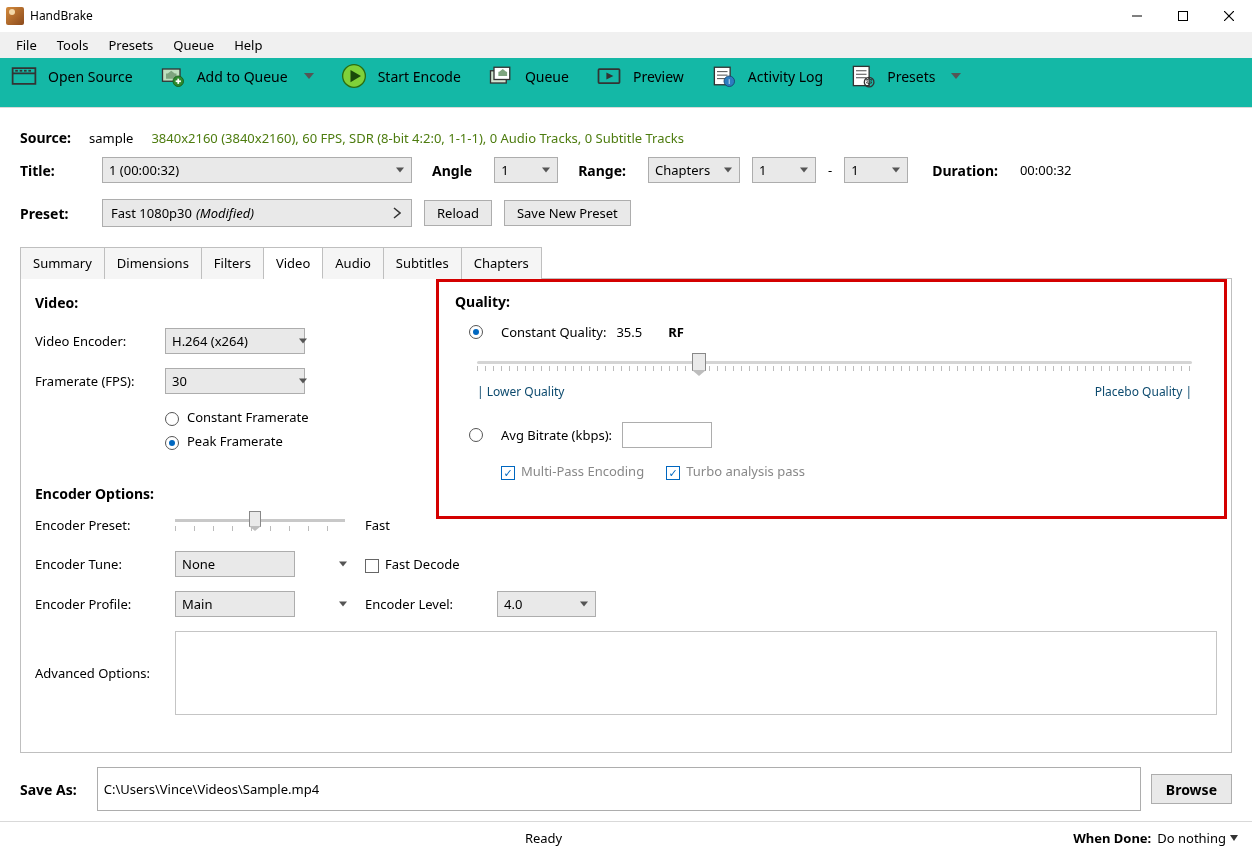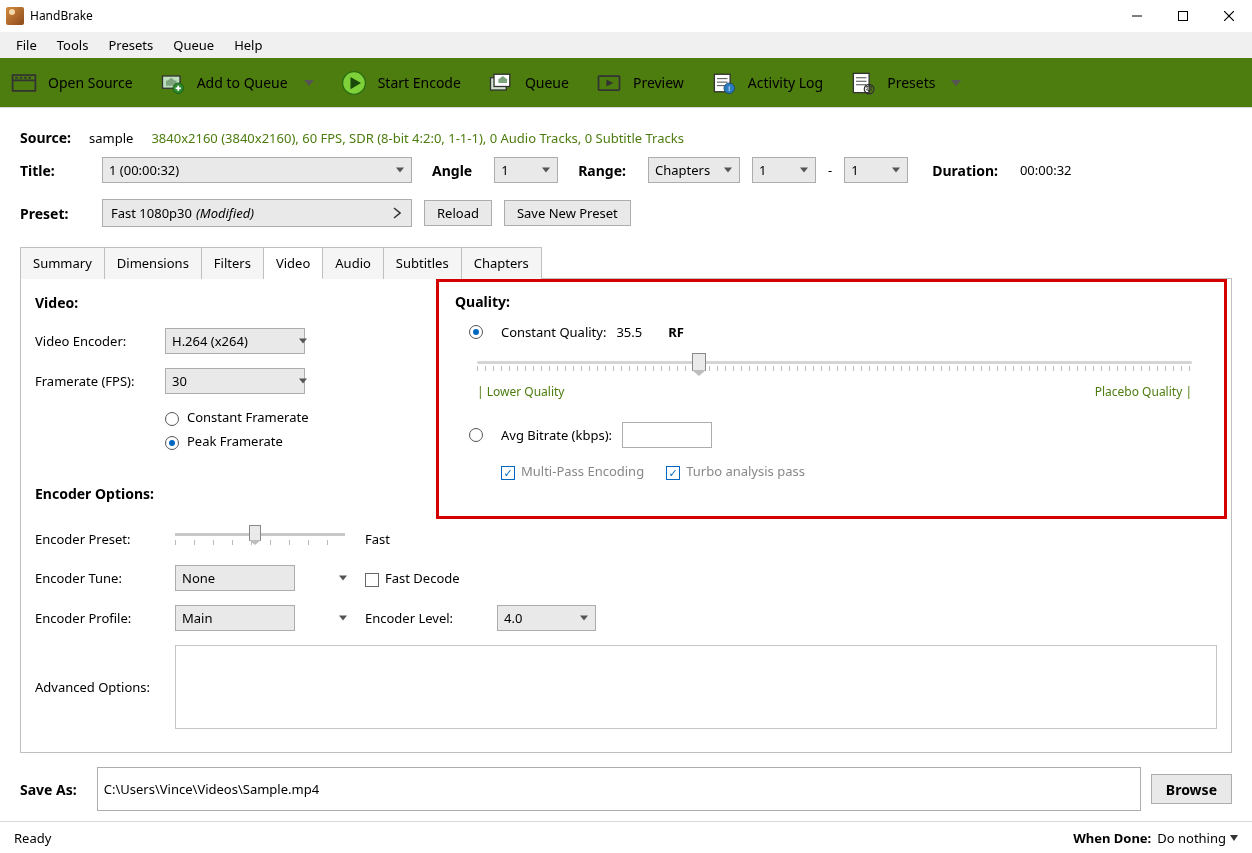--- a/index.html
+++ b/index.html
@@ -13,21 +13,21 @@
   .app-title { flex:1; font-size:12px; color:#000; }
   .win-btn { width:46px; height:32px; display:flex; align-items:center; justify-content:center; }
   .win-btn svg { width:10px; height:10px; stroke:#000; stroke-width:1; fill:none; }
   .win-close svg { stroke-width:1.2; }
 
   
   .menubar { height:26px; display:flex; align-items:center; background:#f0f0f0; padding:0 6px; gap:0; }
   .menubar .mitem { padding:12px 10px; font-size:13px; color:#000; }
 
   
-  .toolbar { height:50px; display:flex; align-items:center; background:#4d7c0f; padding:0 4px; gap:14px; border-bottom:1px solid #d9d9d9; }
+  .toolbar { height:50px; display:flex; align-items:flex-start; background:#14b8a6; padding:0 4px; gap:14px; border-bottom:1px solid #d9d9d9; }
   .tb { display:flex; align-items:center; gap:10px; padding:4px 6px; }
   .tb span.lbl { font-size:14px; color:#000; }
   .chev-down { width:10px; height:6px; margin-left:6px; }
   .chev-down path { fill:#555; }
   svg.tb-ic { width:28px; height:28px; }
   .play-circle { width:28px; height:28px; }
 
   .content { flex:1; padding:14px 20px 0 20px; display:flex; flex-direction:column; position:relative; }
 
   .row { display:flex; align-items:center; margin-bottom:10px; }
@@ -64,36 +64,36 @@
   .cb.checked::after { content:"✓"; font-size:11px; color:#0067c0; line-height:1; }
   .cb.empty { border-color:#666; }
   .disabled { color:#888; }
 
   .q-slider-wrap { position:relative; height:30px; margin:10px 22px 2px 22px; }
   .q-track { position:absolute; top:10px; left:0; right:0; height:3px; background:#d5d5d5; border-radius:2px; }
   .q-ticks { position:absolute; top:15px; left:0; right:0; height:5px;
     background-image: repeating-linear-gradient(to right,#bbb 0,#bbb 1px,transparent 1px,transparent 8px); }
   .q-thumb { position:absolute; top:2px; width:14px; height:18px; background:#eaeaea; border:1px solid #888; transform:translateX(-50%); }
   .q-thumb::after { content:""; position:absolute; bottom:-6px; left:-1px; width:0; height:0; border-left:7px solid transparent; border-right:7px solid transparent; border-top:6px solid #bdbdbd; }
-  .q-labels { display:flex; justify-content:space-between; font-size:12px; color:#4d7c0f; margin:0 22px; }
-
-  .enc-grid { display:grid; grid-template-columns:130px 180px auto; row-gap:14px; column-gap:10px; align-items:center; margin-top:24px; }
+  .q-labels { display:flex; justify-content:space-between; font-size:12px; color:#0c4a6e; margin:0 22px; }
+
+  .enc-grid { display:grid; grid-template-columns:130px 180px auto; row-gap:14px; column-gap:10px; align-items:center; margin-top:10px; }
   .advbox { border:1px solid #c5c5c5; height:84px; background:#fff; }
 
   .enc-slider { position:relative; width:170px; height:24px; }
   .enc-slider .trk { position:absolute; top:6px; left:0; right:0; height:3px; background:#c8c8c8; }
   .enc-slider .tks { position:absolute; top:13px; left:0; right:0; height:5px; background-image:repeating-linear-gradient(to right,#bbb 0,#bbb 1px,transparent 1px,transparent 19px); }
   .enc-slider .th { position:absolute; top:-2px; left:74px; width:12px; height:16px; background:#eaeaea; border:1px solid #888; }
   .enc-slider .th::after { content:""; position:absolute; bottom:-5px; left:-1px; border-left:6px solid transparent; border-right:6px solid transparent; border-top:5px solid #bdbdbd; }
 
   .save-row { display:flex; align-items:center; gap:10px; padding:14px 20px 10px 20px; }
   .save-row input { flex:1; height:44px; border:1px solid #adadad; background:#fff; padding:0 6px; font-size:13px; }
   .save-row button { height:30px; padding:0 14px; font-weight:700; background:#e9e9e9; border:1px solid #adadad; font-size:14px; }
 
-  .statusbar { height:32px; border-top:1px solid #d9d9d9; display:flex; align-items:center; padding:0 14px; background:#fff; }
+  .statusbar { height:32px; border-top:1px solid #d9d9d9; display:flex; align-items:center; padding:0 14px; background:#fff;text-align:center; }
   .statusbar .st { flex:1; font-size:13px; }
   .statusbar .wd-lbl { font-weight:700; margin-right:6px; }
 
   .ital { font-style:italic; }
 </style>
 </head>
 <body>
 
 <div class="titlebar">
   <div class="app-icon"></div>

